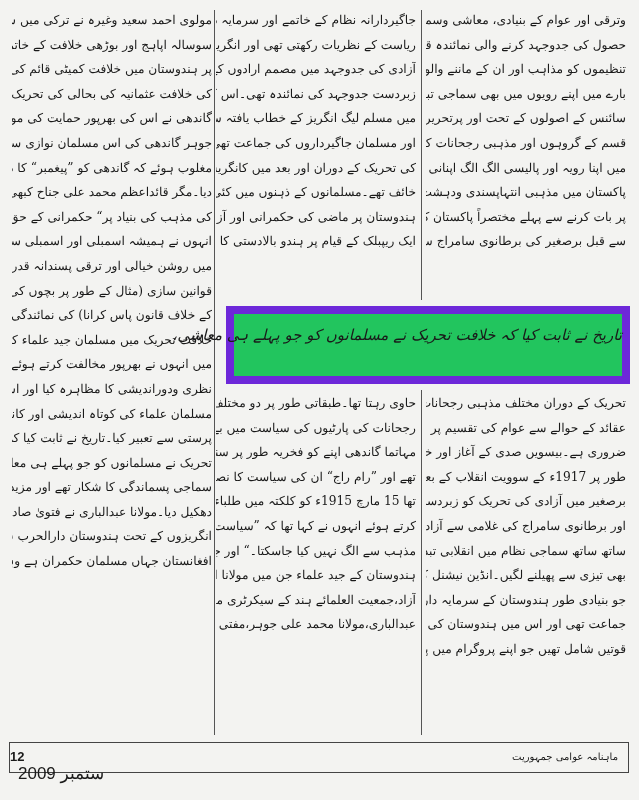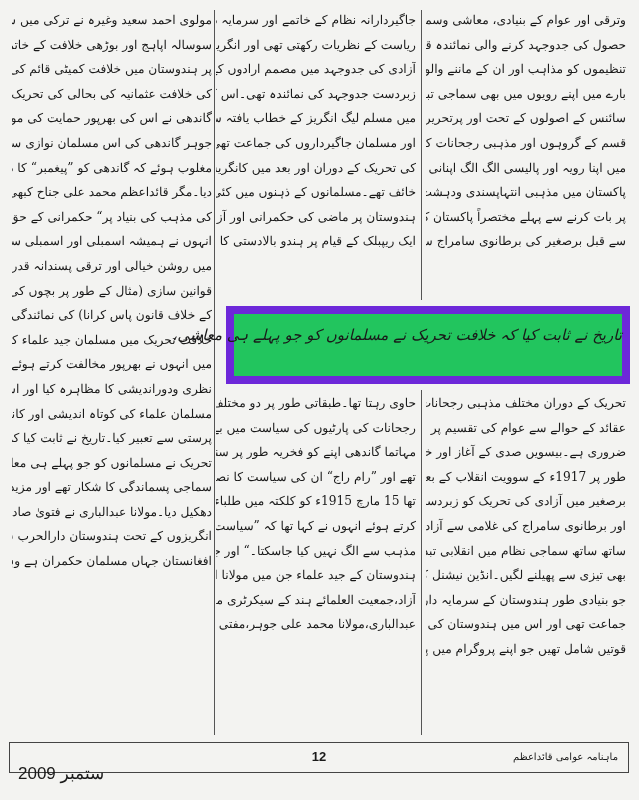--- a/index.html
+++ b/index.html
@@ -15,21 +15,21 @@
   .col-right-b{left:426px;top:391px;width:200px;}
   .col-mid-b{left:216px;top:391px;width:200px;}
   .rule{position:absolute;background:#555;}
   .pullquote{position:absolute;left:226px;top:306px;width:404px;height:78px;
      border:8px solid #6d28d9;box-sizing:border-box;background:#22c55e;
      direction:rtl;text-align:center;font-family:"DejaVu Serif",serif;font-size:15px;line-height:30px;padding-top:6px;font-style:italic;}
   .pullquote .pq-line{display:block;white-space:nowrap;}
   .footer{position:absolute;left:9px;top:742px;width:620px;height:31px;
      border:1.5px solid #444;box-sizing:border-box;}
   .footer .f-left{position:absolute;left:8px;top:20px;font-size:17px;font-family:"Liberation Sans",sans-serif;direction:rtl;}
-  .footer .f-center{position:absolute;left:0;right:0;top:6px;text-align:center;font-size:13px;font-family:"Liberation Sans",sans-serif;font-weight:bold;}
+  .footer .f-center{position:absolute;left:0;right:0;top:6px;font-size:13px;font-family:"Liberation Sans",sans-serif;font-weight:bold;}
   .footer .f-right{position:absolute;right:10px;top:8px;font-size:10px;direction:rtl;font-family:"DejaVu Serif",serif;}
 </style>
 </head>
 <body>
 
 <div class="page">
 
   <div class="col col-right" id="c-rt">
       <span class="line">وترقی اور عوام کے بنیادی، معاشی وسماجی حقوق کے</span>
       <span class="line">حصول کی جدوجہد کرنے والی نمائندہ قوتوں اور</span>
@@ -110,15 +110,15 @@
       <span class="line">کرتے ہوئے انہوں نے کہا تھا کہ ”سیاست کو</span>
       <span class="line">مذہب سے الگ نہیں کیا جاسکتا۔“ اور جب</span>
       <span class="line">ہندوستان کے جید علماء جن میں مولانا ابوالکلام</span>
       <span class="line">آزاد،جمعیت العلمائے ہند کے سیکرٹری مولوی</span>
       <span class="line">عبدالباری،مولانا محمد علی جوہر،مفتی کفایت اللہ</span>
     </div>
 
   <div class="footer">
     <span class="f-left">ستمبر 2009</span>
     <span class="f-center">12</span>
-    <span class="f-right">ماہنامہ عوامی قائداعظم</span>
+    <span class="f-right">ماہنامہ عوامی جمہوریت</span>
   </div>
 </div>
 
 </body></html>

